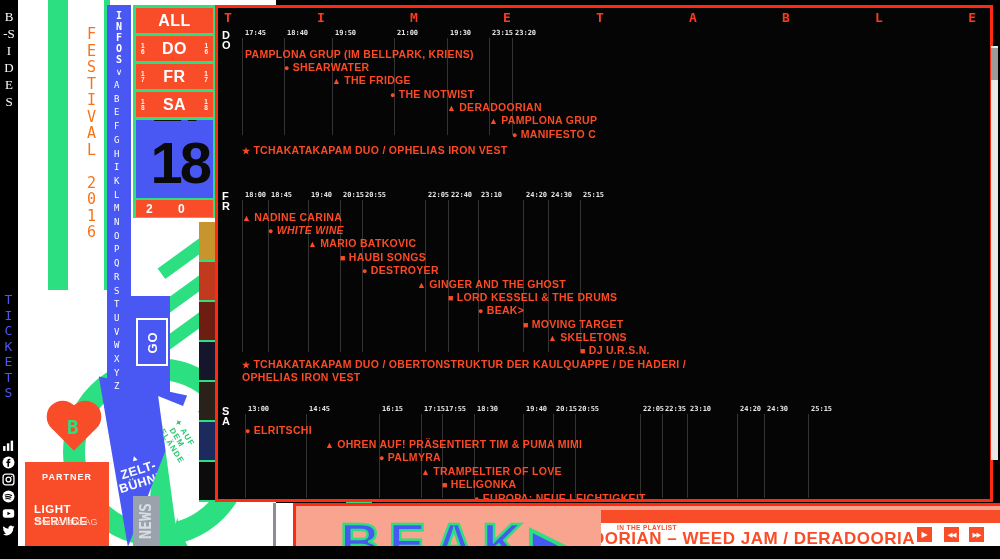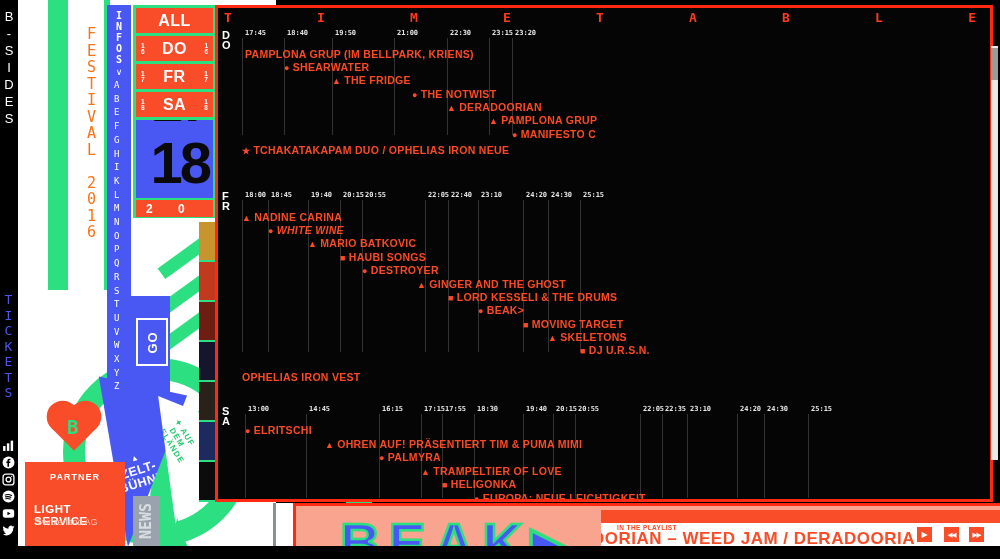--- a/index.html
+++ b/index.html
@@ -3,21 +3,21 @@
 <meta charset="utf-8">
 <style>
   html,body{margin:0;padding:0;background:#000;}
   .stage{position:relative;width:1000px;height:559px;background:#000;overflow:hidden;
          font-family:"Liberation Sans",sans-serif;}
   .abs{position:absolute;}
 
   
   .rail{position:absolute;left:0;top:0;width:18px;height:559px;background:#000;z-index:14;}
   .vstack{position:absolute;word-break:break-all;text-align:center;}
-  .brand{left:3px;top:8px;width:12px;color:#fff;font-family:Liberation Sans, sans-serif;
+  .brand{left:3px;top:8px;width:12px;color:#fff;font-family:Liberation Serif, serif;
          font-size:13px;line-height:17px;}
   .tickets{left:2px;top:292px;width:13px;color:#4d55ee;font-family:"DejaVu Sans Mono",monospace;
          font-size:13px;line-height:15.5px;}
   .social{position:absolute;left:2px;top:439px;width:15px;display:flex;flex-direction:column;gap:4px;}
   .social svg{width:13px;height:13px;display:block;}
 
   
   .map{position:absolute;left:18px;top:0;width:258px;height:546px;background:#fff;z-index:1;}
   .gdec{position:absolute;background:#2ce081;}
   .ring{position:absolute;border-radius:50%;border-style:solid;border-color:#2ce081;background:transparent;}
@@ -71,21 +71,21 @@
   .news span{color:#d8dde2;font-weight:bold;font-size:15px;transform:rotate(-90deg);
              font-family:"DejaVu Sans Mono",monospace;}
 
   
   .heartwrap{position:absolute;left:40px;top:394px;width:70px;height:70px;z-index:6;}
   .heart{position:absolute;left:18px;top:18px;width:32px;height:32px;background:#f94d29;transform:rotate(-45deg);}
   .heart::before{content:"";position:absolute;left:0;top:-16px;width:32px;height:32px;border-radius:50%;background:#f94d29;}
   .heart::after{content:"";position:absolute;left:16px;top:0;width:32px;height:32px;border-radius:50%;background:#f94d29;}
   .heart-letter{position:absolute;left:27px;top:22px;color:#2ce081;font-weight:bold;font-size:19px;z-index:2;
                 font-family:"DejaVu Sans Mono",monospace;}
-  .partner{position:absolute;left:25px;top:462px;width:100px;height:84px;background:#f94d29;z-index:6;color:#fff;}
+  .partner{position:absolute;left:25px;top:462px;width:84px;height:84px;background:#f94d29;z-index:6;color:#fff;}
   .partner .hd{position:absolute;left:0;right:0;top:10px;text-align:center;font-weight:bold;font-size:9px;letter-spacing:1px;}
   .partner .nm{position:absolute;left:9px;top:41px;font-weight:800;font-size:11.5px;letter-spacing:.5px;cursor:pointer;}
   .partner .sb{position:absolute;left:11px;top:55px;font-size:9px;color:#ffc7b5;}
 
   
   .tt{position:absolute;left:215px;top:5px;width:778px;height:497px;background:#050505;
       border:3px solid #ff2a12;box-sizing:border-box;z-index:10;overflow:hidden;}
   .ttl{position:absolute;left:6px;right:14px;top:2px;display:flex;justify-content:space-between;}
   .ttl span{color:#ff3a1c;font-weight:bold;font-size:13px;font-family:"DejaVu Sans Mono",monospace;}
   .daylab{position:absolute;left:4px;width:11px;color:#fff;font-weight:800;font-size:11px;line-height:10px;
@@ -300,36 +300,36 @@
     <div class="tcol" style="left:66px;top:30px;height:97px;">
         <span class="time">18:40</span>
       </div>
     <div class="tcol" style="left:114px;top:30px;height:97px;">
         <span class="time">19:50</span>
       </div>
     <div class="tcol" style="left:176px;top:30px;height:97px;">
         <span class="time">21:00</span>
       </div>
     <div class="tcol" style="left:229px;top:30px;height:97px;">
-        <span class="time">22:30</span>
+        <span class="time">19:30</span>
       </div>
     <div class="tcol" style="left:271px;top:30px;height:97px;">
         <span class="time">23:15</span>
       </div>
     <div class="tcol" style="left:294px;top:30px;height:97px;">
         <span class="time">23:20</span>
       </div>
     <div class="entry" style="left:24px;top:40px;"><span class="mk"></span><span>PAMPLONA GRUP (IM BELLPARK, KRIENS)</span></div>
     <div class="entry" style="left:66px;top:53px;"><span class="mk">●</span><span>SHEARWATER</span></div>
     <div class="entry" style="left:114px;top:66px;"><span class="mk">▲</span><span>THE FRIDGE</span></div>
-    <div class="entry" style="left:186px;top:80px;padding-left:8px;"><span class="mk">●</span><span>THE NOTWIST</span></div>
+    <div class="entry" style="left:164px;top:80px;padding-left:8px;"><span class="mk">●</span><span>THE NOTWIST</span></div>
     <div class="entry" style="left:229px;top:93px;"><span class="mk">▲</span><span>DERADOORIAN</span></div>
     <div class="entry" style="left:271px;top:106px;"><span class="mk">▲</span><span>PAMPLONA GRUP</span></div>
     <div class="entry" style="left:294px;top:120px;"><span class="mk">●</span><span>MANIFESTO C</span></div>
-    <div class="entry" style="left:24px;top:136px;"><span class="mk">★</span><span>TCHAKATAKAPAM DUO / OPHELIAS IRON NEUE</span></div>
+    <div class="entry" style="left:24px;top:136px;"><span class="mk">★</span><span>TCHAKATAKAPAM DUO / OPHELIAS IRON VEST</span></div>
 
     <div class="daylab" style="top:183px;">FR</div>
     <div class="tcol" style="left:24px;top:192px;height:152px;">
         <span class="time">18:00</span>
       </div>
     <div class="tcol" style="left:50px;top:192px;height:152px;">
         <span class="time">18:45</span>
       </div>
     <div class="tcol" style="left:90px;top:192px;height:152px;">
         <span class="time">19:40</span>
@@ -362,20 +362,21 @@
     <div class="entry" style="left:50px;top:216px;font-style:italic;"><span class="mk">●</span><span>WHITE WINE</span></div>
     <div class="entry" style="left:90px;top:229px;"><span class="mk">▲</span><span>MARIO BATKOVIC</span></div>
     <div class="entry" style="left:122px;top:243px;"><span class="mk">■</span><span>HAUBI SONGS</span></div>
     <div class="entry" style="left:144px;top:256px;"><span class="mk">●</span><span>DESTROYER</span></div>
     <div class="entry" style="left:199px;top:270px;"><span class="mk">▲</span><span>GINGER AND THE GHOST</span></div>
     <div class="entry" style="left:230px;top:283px;"><span class="mk">■</span><span>LORD KESSELI &amp; THE DRUMS</span></div>
     <div class="entry" style="left:260px;top:296px;"><span class="mk">●</span><span>BEAK&gt;</span></div>
     <div class="entry" style="left:305px;top:310px;"><span class="mk">■</span><span>MOVING TARGET</span></div>
     <div class="entry" style="left:330px;top:323px;"><span class="mk">▲</span><span>SKELETONS</span></div>
     <div class="entry" style="left:362px;top:336px;"><span class="mk">■</span><span>DJ U.R.S.N.</span></div>
+    <div class="entry" style="left:24px;top:350px;"><span class="mk">★</span><span>TCHAKATAKAPAM DUO / OBERTONSTRUKTUR DER KAULQUAPPE / DE HADERI /</span></div>
     <div class="entry" style="left:24px;top:363px;"><span>OPHELIAS IRON VEST</span></div>
 
     <div class="daylab" style="top:398px;">SA</div>
     <div class="tcol" style="left:27px;top:406px;height:84px;">
         <span class="time">13:00</span>
       </div>
     <div class="tcol" style="left:88px;top:406px;height:84px;">
         <span class="time">14:45</span>
       </div>
     <div class="tcol" style="left:161px;top:406px;height:84px;">

